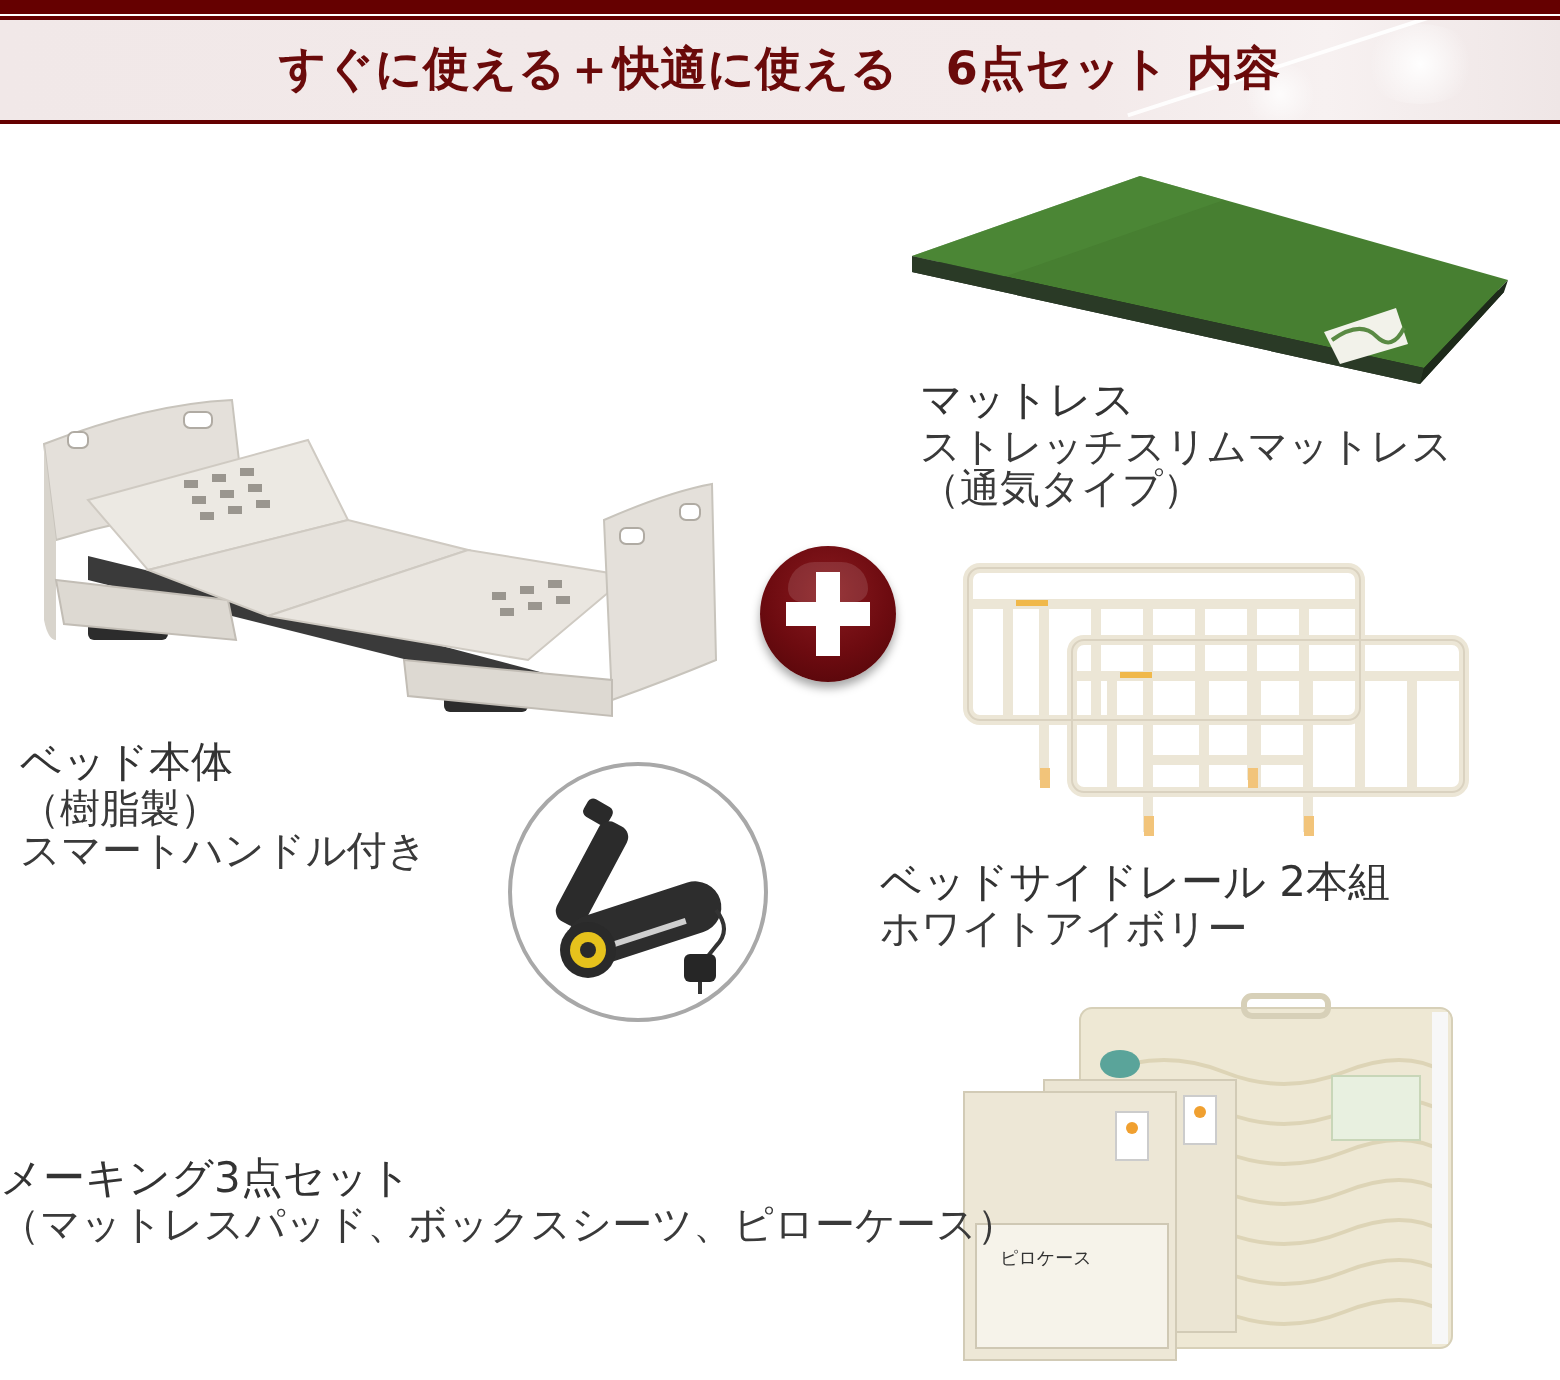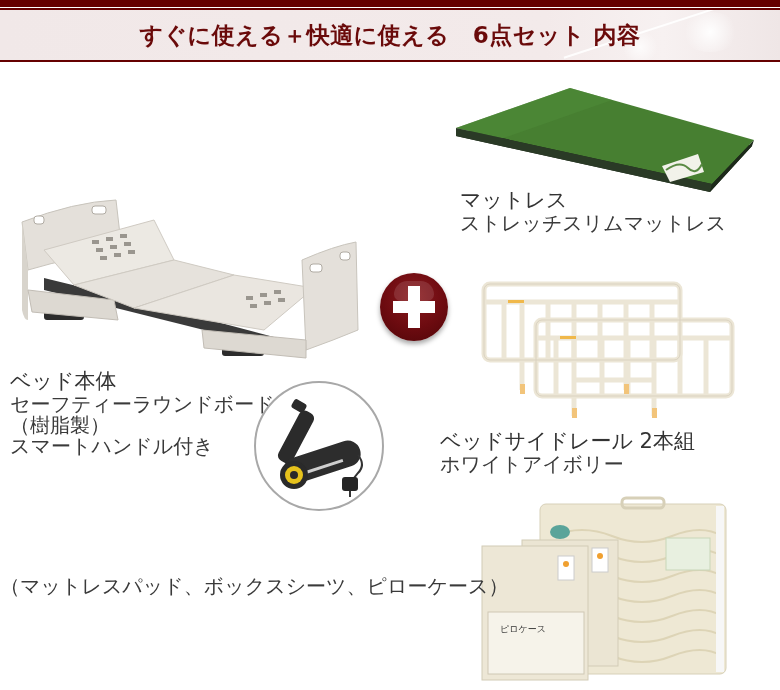--- a/index.html
+++ b/index.html
@@ -68,20 +68,21 @@
     <polygon points="4,40 260,96 258,104 4,48" fill="#2a3a26"></polygon>
     <polygon points="260,96 302,52 300,58 258,104" fill="#1d2a1a"></polygon>
     <polygon points="210,78 246,66 252,84 218,94" fill="#f2f2ea"></polygon>
     <path d="M214,82 Q228,72 236,80 T250,76" stroke="#5a8a44" stroke-width="2" fill="none"></path>
   </svg>
 </div>
 
 <div class="label" style="left:460px; top:187px; width:300px;">
   <div class="title">マットレス</div>
   <div class="sub">ストレッチスリムマットレス</div>
+  <div class="sub">（通気タイプ）</div>
 </div>
 
 <div class="product" style="left:14px; top:190px; width:350px; height:175px;">
   <svg width="350" height="175" viewBox="0 0 350 175">
 
     <rect x="30" y="112" width="40" height="18" rx="3" fill="#2c2c2c"></rect>
     <rect x="208" y="148" width="42" height="18" rx="3" fill="#2c2c2c"></rect>
 
     <polygon points="30,88 120,110 290,155 270,160 110,120 30,100" fill="#3a3a3a"></polygon>
 
@@ -160,21 +161,20 @@
     <rect x="82" y="56" width="16" height="3" fill="#f0b84a"></rect>
     <rect x="42" y="104" width="5" height="10" fill="#f2c47a"></rect>
     <rect x="146" y="104" width="5" height="10" fill="#f2c47a"></rect>
     <rect x="94" y="128" width="5" height="10" fill="#f2c47a"></rect>
     <rect x="174" y="128" width="5" height="10" fill="#f2c47a"></rect>
   </svg>
 </div>
 
 <div class="label" style="left:10px; top:368px; width:240px;">
   <div class="title">ベッド本体</div>
-  <div class="sub">セーフティーラウンドボード</div>
   <div class="sub">（樹脂製）</div>
   <div class="sub">スマートハンドル付き</div>
 </div>
 
 <div class="handle-circle">
   <svg width="126" height="126" viewBox="0 0 126 126">
     <g transform="translate(-2,-2)">
       <rect x="38" y="20" width="14" height="10" rx="3" fill="#2a2a2a" transform="rotate(30 45 25)"></rect>
       <rect x="34" y="28" width="16" height="56" rx="6" fill="#2b2b2b" transform="rotate(28 42 56)"></rect>
       <rect x="28" y="68" width="80" height="26" rx="13" fill="#2d2d2d" transform="rotate(-18 68 81)"></rect>
@@ -217,14 +217,15 @@
     <rect x="10" y="50" width="106" height="134" fill="#ede7d6" stroke="#d2cbb6"></rect>
     <rect x="16" y="116" width="96" height="62" fill="#f6f3ea" stroke="#cfc8b4"></rect>
     <text x="28" y="136" font-size="9" fill="#333" font-family="Liberation Sans, sans-serif">ピロケース</text>
     <rect x="86" y="60" width="16" height="24" fill="#fff" stroke="#ccc"></rect>
     <circle cx="94" cy="68" r="3" fill="#f0a030"></circle>
     <circle cx="128" cy="60" r="3" fill="#f0a030"></circle>
   </svg>
 </div>
 
 <div class="label" style="left:0px; top:576px; width:470px;">
+  <div class="title">メーキング3点セット</div>
   <div class="sub">（マットレスパッド、ボックスシーツ、ピローケース）</div>
 </div>
 
 </body></html>

